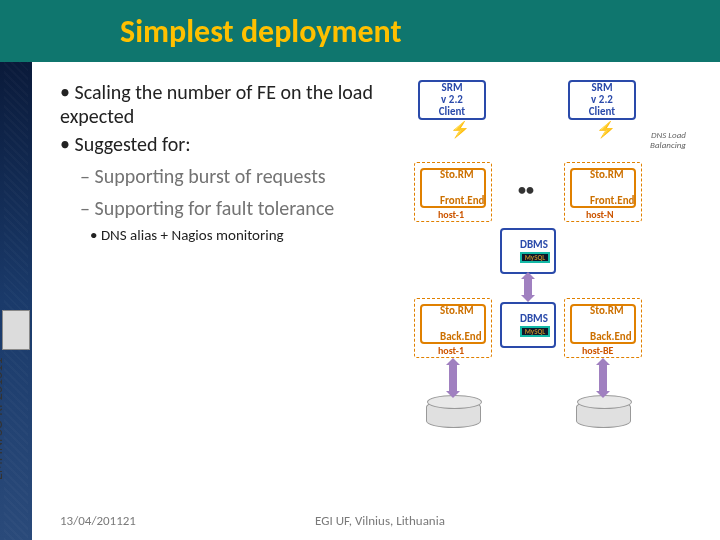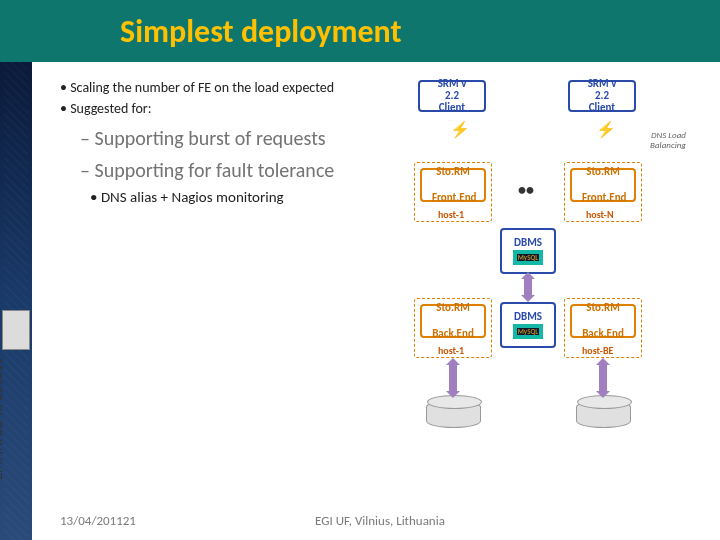--- a/index.html
+++ b/index.html
@@ -58,21 +58,21 @@
     background: #dcdcdc;
     border: 1px solid #888;
   }
   .content {
     position: absolute;
     left: 50px;
     top: 80px;
     width: 350px;
   }
   ul.top { list-style: none; padding-left: 10px; }
-  ul.top > li { font-size: 14px; color: #222; margin-bottom: 4px; line-height: 1.2; }
+  ul.top > li { font-size: 20px; color: #222; margin-bottom: 4px; line-height: 1.2; }
   ul.top > li::before { content: "• "; }
   ul.sub1 { list-style: none; padding-left: 30px; margin-top: 8px; }
   ul.sub1 > li { font-size: 20px; color: #737373; margin-bottom: 6px; line-height: 1.2; }
   ul.sub1 > li::before { content: "– "; }
   ul.sub2 { list-style: none; padding-left: 40px; margin-top: 6px; margin-bottom: 8px; }
   ul.sub2 > li { font-size: 15px; color: #222; margin-bottom: 3px; }
   ul.sub2 > li::before { content: "• "; }
   .footer {
     position: absolute;
     bottom: 12px;
@@ -96,21 +96,21 @@
     border: 2px solid;
     border-radius: 4px;
     background: #fff;
     font-size: 11px;
     font-weight: bold;
     text-align: center;
     display: flex;
     flex-direction: column;
     justify-content: center;
     line-height: 1.1;
-    padding: 10px;
+    padding: 18px;
   }
   .blue { border-color: #2a4aaa; color: #2a4aaa; }
   .orange { border-color: #e08000; color: #cc7000; gap: 13px; }
   .dashbox {
     position: absolute;
     border: 1.5px dashed #e08000;
     border-radius: 3px;
   }
   .hostlbl {
     position: absolute;
@@ -164,21 +164,21 @@
   .varrow::after { bottom: -6px; border-top: 7px solid #a080c0; }
   .bolt {
     position: absolute;
     font-size: 16px;
     color: #888;
   }
   .sqlicon {
     width: 30px; height: 24px;
     margin: 1px auto 0;
     background: #0f172a;
-    border: 4px solid #14b8a6;
+    border: 2px solid #14b8a6;
     font-size: 7px;
     display: flex;
     align-items: center;
     justify-content: center;
     color: #b58a2a;
   }
 </style>
 </head>
 <body>
 

